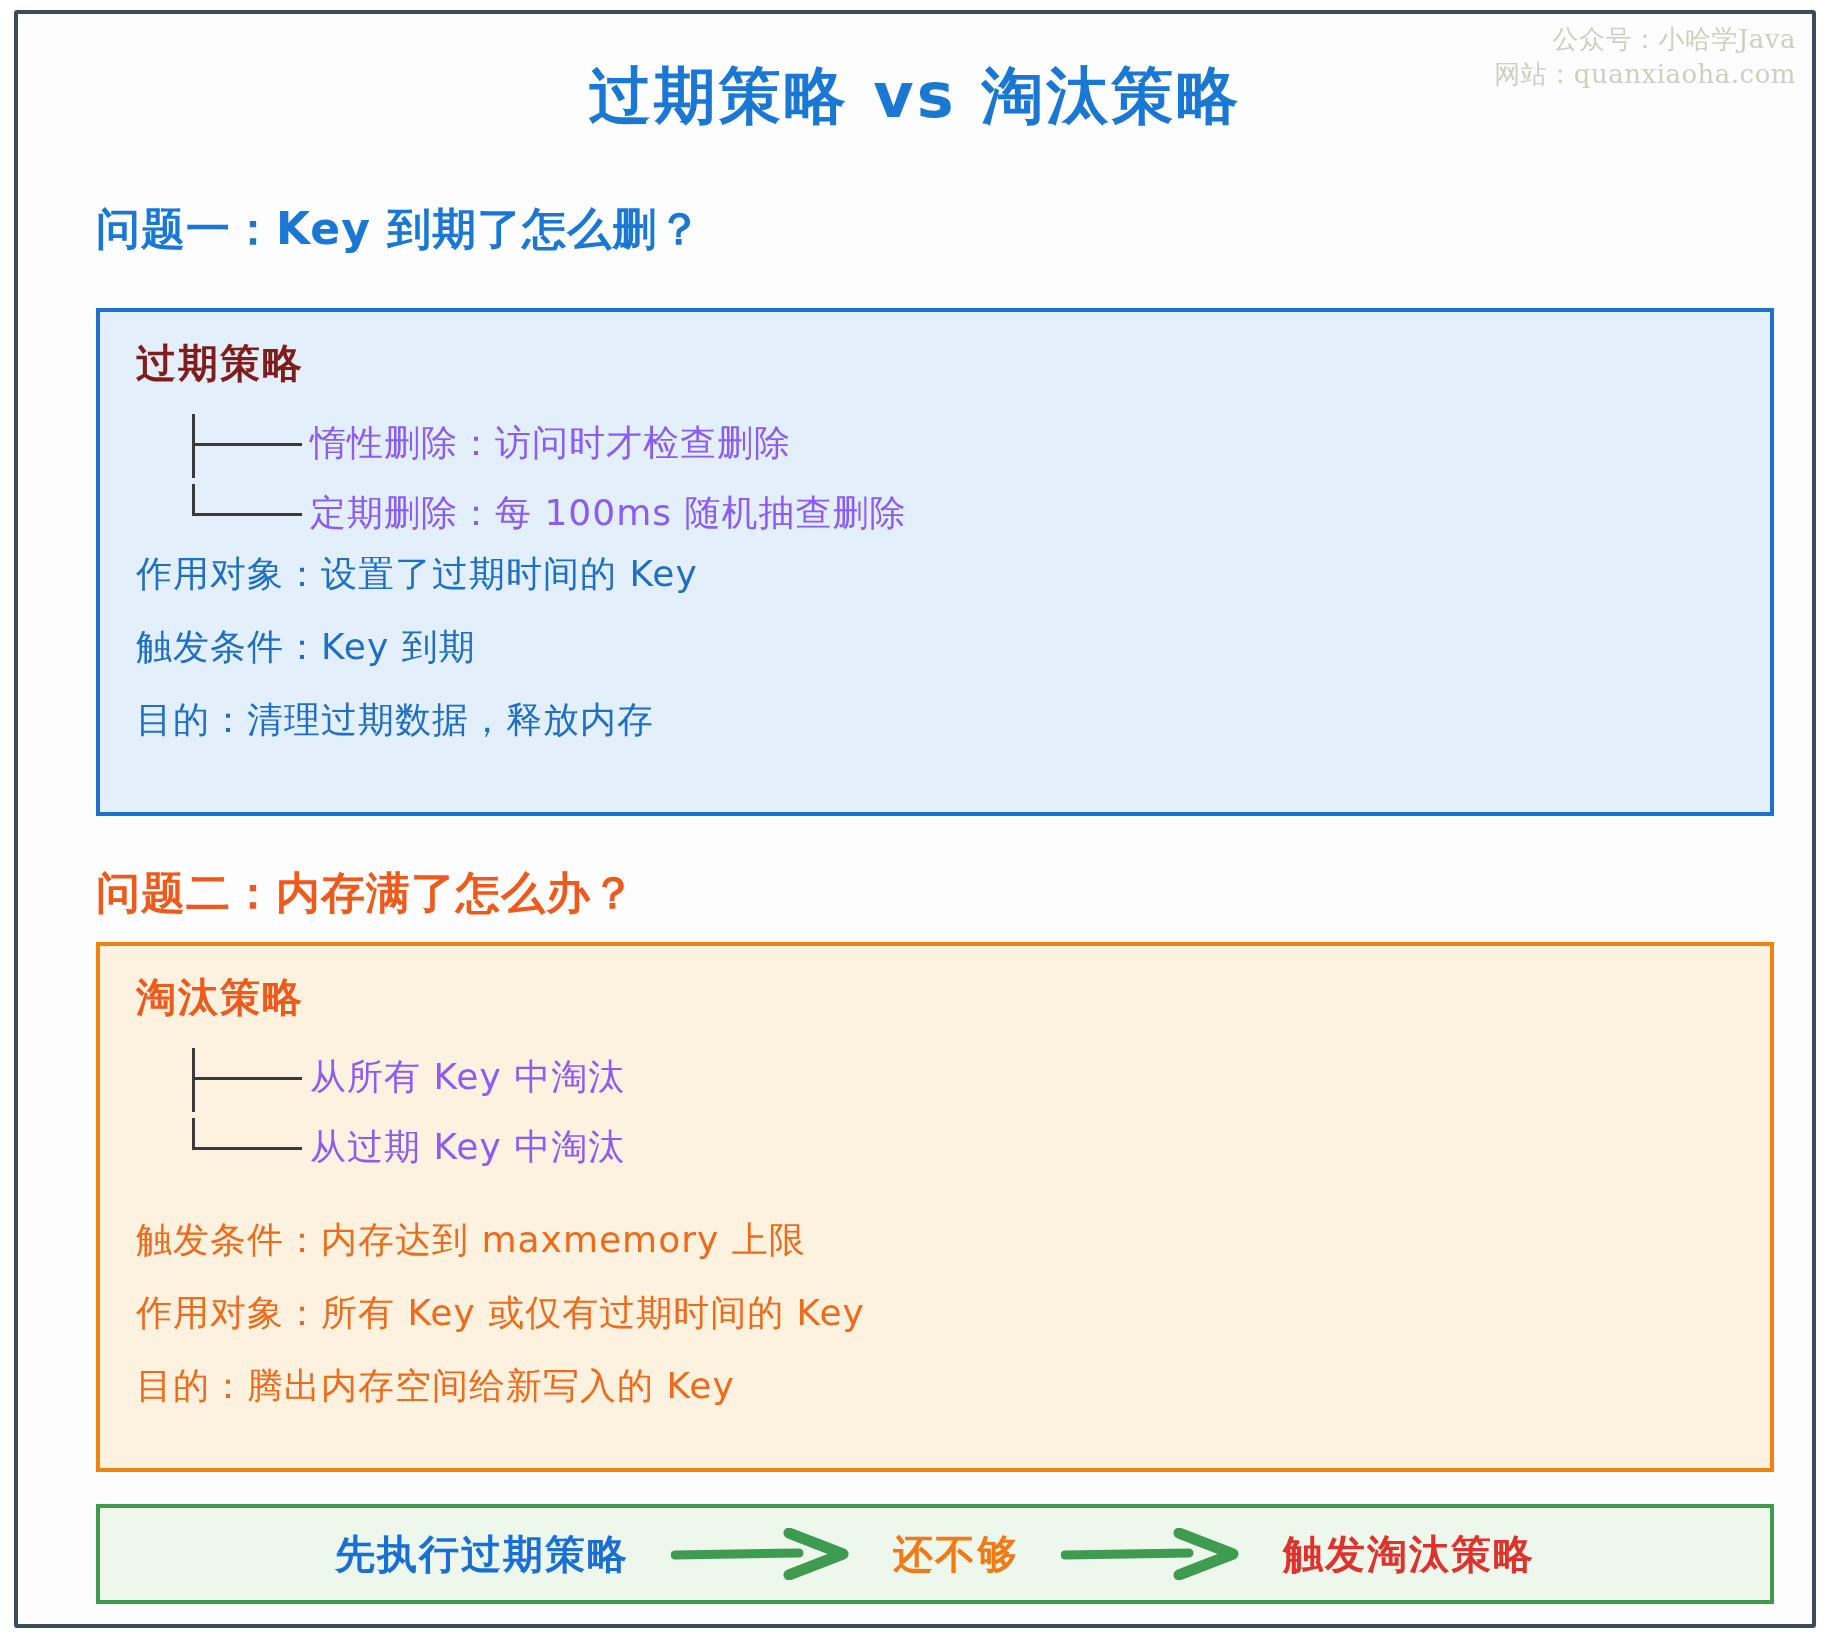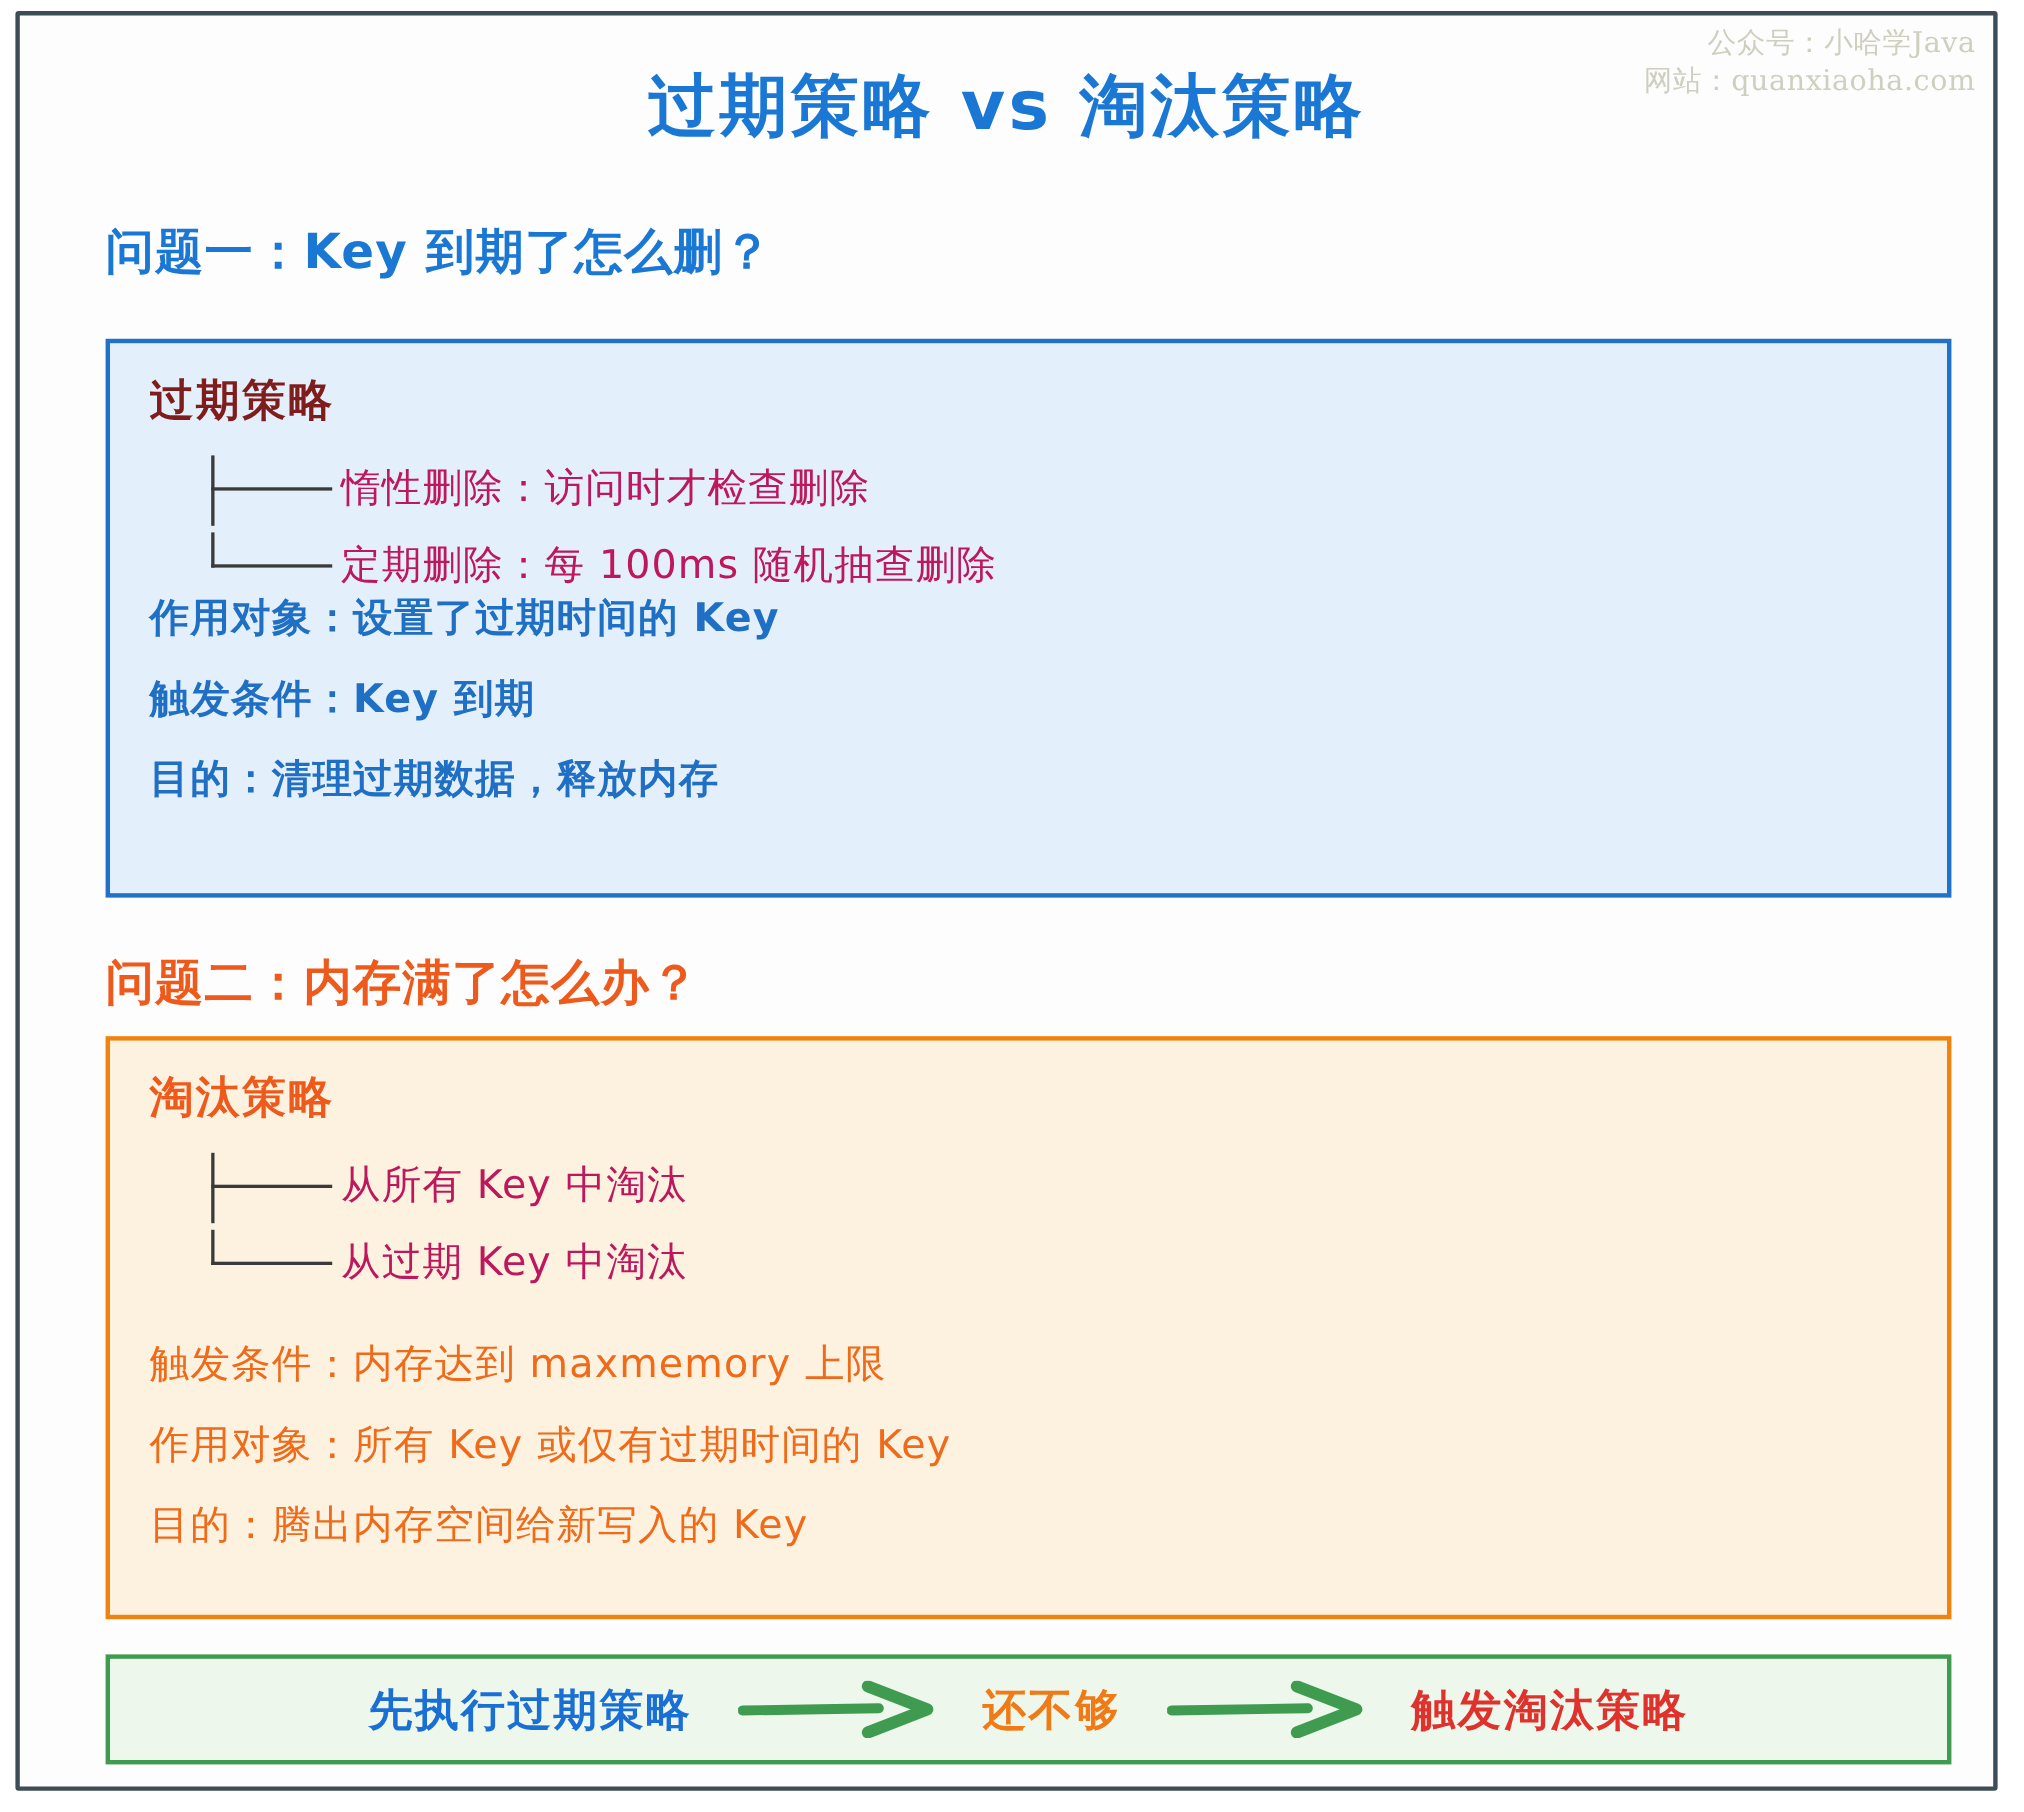--- a/index.html
+++ b/index.html
@@ -135,31 +135,31 @@
     top: 35px;
     width: 110px;
     height: 0;
     border-top: 3px solid #3a3a3a;
   }
   .tree-row.mid .vbar { top: 6px; height: 64px; }
   .tree-row.last .vbar { top: 6px; height: 32px; }
 
   .tree-text {
     font-size: 36px;
-    color: #be185d;
+    color: #8b5cf6;
     letter-spacing: 1px;
     white-space: nowrap;
   }
 
   
   .detail-lines {
     position: absolute;
     left: 36px;
   }
-  .box-expire .detail-lines { top: 226px; font-weight: bold; }
+  .box-expire .detail-lines { top: 238px; }
   .box-evict  .detail-lines { top: 270px; }
   .detail-line {
     font-size: 36px;
     letter-spacing: 1px;
     margin-bottom: 24px;
     white-space: nowrap;
   }
   .box-expire .detail-line { color: #1f6fc4; }
   .box-evict  .detail-line { color: #ef6a19; }
 

